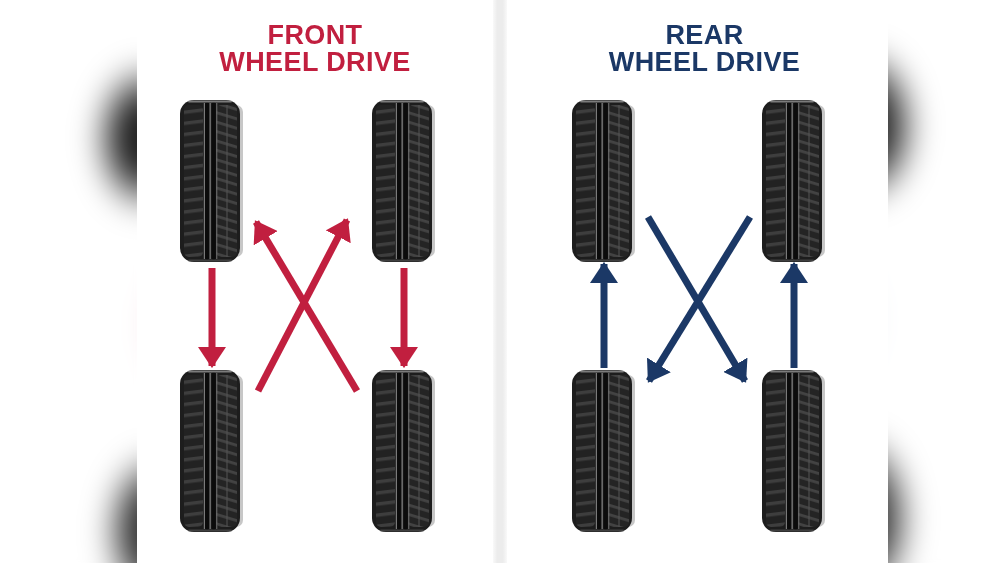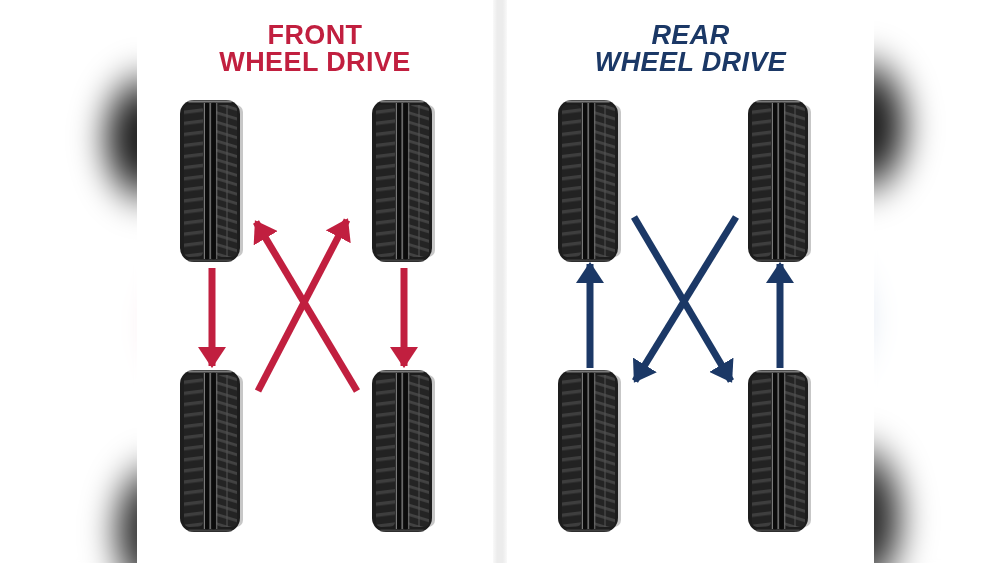--- a/index.html
+++ b/index.html
@@ -31,21 +31,21 @@
     background:
       radial-gradient(ellipse 72px 110px at 12% 25%, rgba(16,16,16,0.95) 30%, rgba(16,16,16,0) 75%),
       radial-gradient(ellipse 40px 85px at 2% 56%, rgba(158,180,212,0.6), rgba(158,180,212,0) 75%),
       radial-gradient(ellipse 70px 120px at 10% 88%, rgba(22,22,22,0.92) 30%, rgba(22,22,22,0) 75%),
       #ffffff;
   }
 
   
   .panel { position: absolute; top: 0; bottom: 0; background: var(--panel-bg, #fff); }
   .panel-fwd { left: 137px; width: 356px; }
-  .panel-rwd { left: 507px; width: 367px; font-style: italic; }
+  .panel-rwd { left: 521px; width: 367px; }
   .divider {
     position: absolute; top: 0; bottom: 0; left: 493px; width: 14px;
     background: linear-gradient(90deg, #f9f9f9, var(--divider, #ececec) 30%, var(--divider, #ececec) 70%, #f9f9f9);
   }
 
   .panel-title {
     position: absolute; top: 22px; left: 0; right: 0;
     text-align: center; font-weight: bold;
     font-size: 27px; line-height: 27px; letter-spacing: 0.4px;
     margin: 0;

